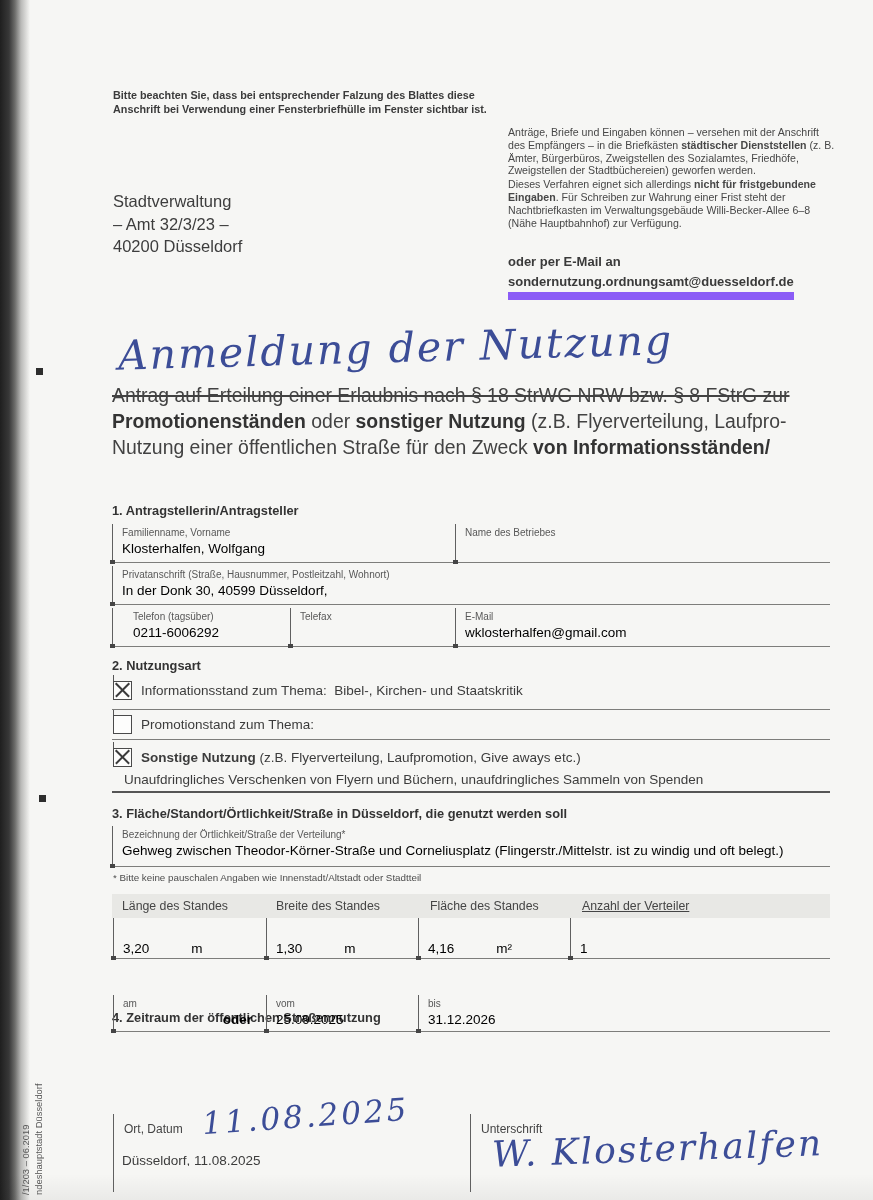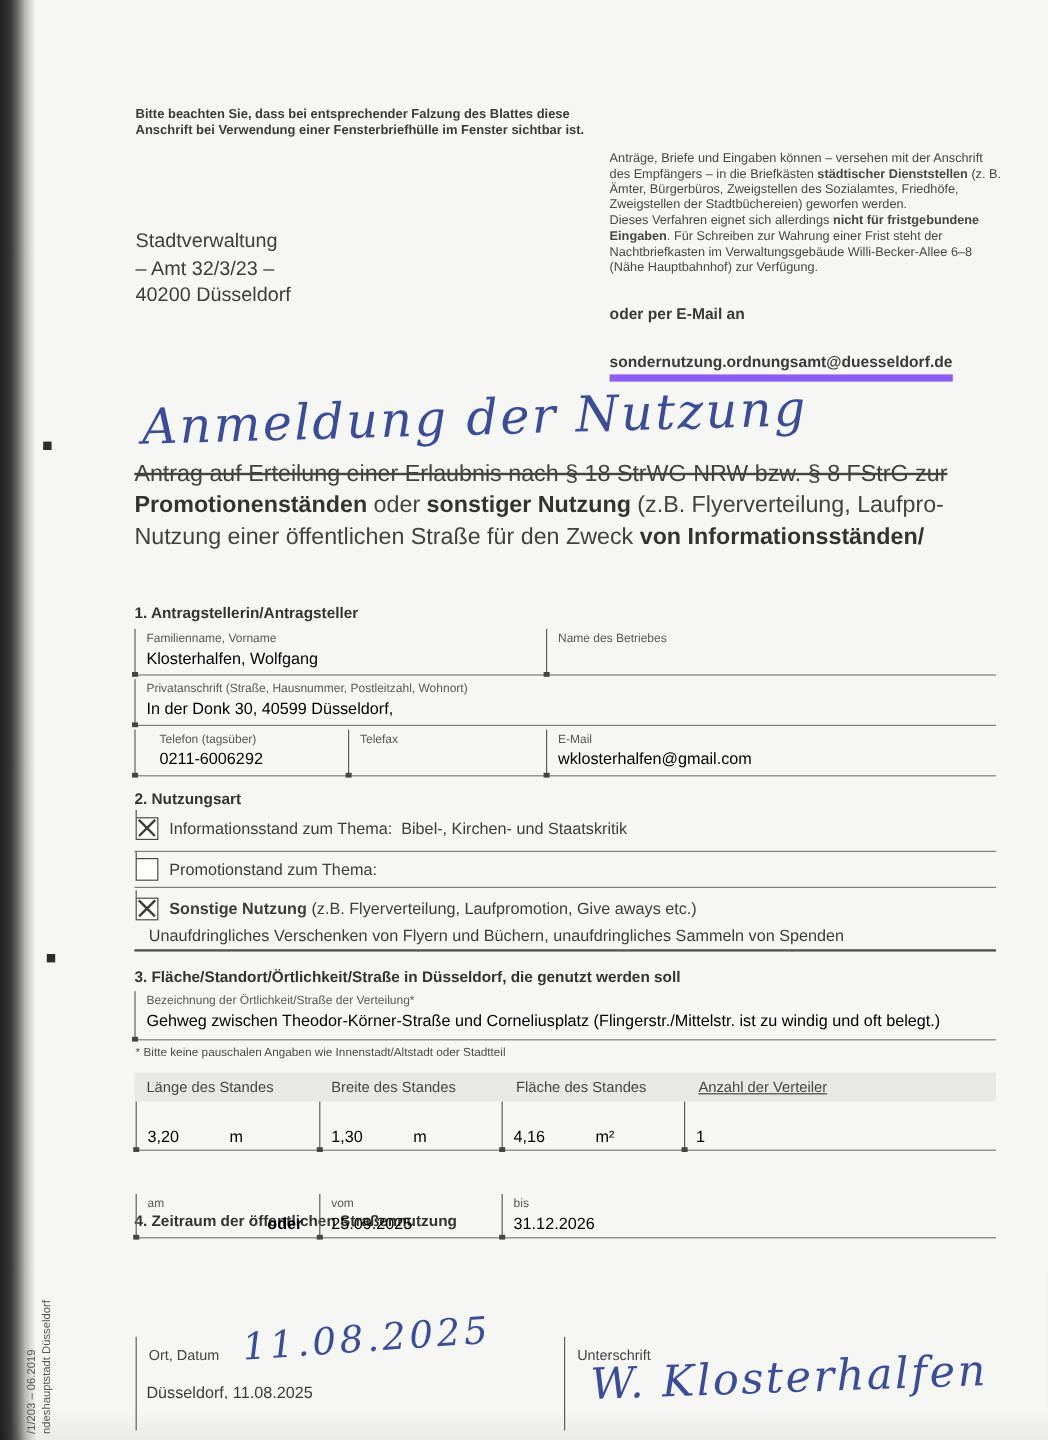--- a/index.html
+++ b/index.html
@@ -14,21 +14,21 @@
 
   
   .note{position:absolute;left:113px;top:88px;width:420px;font-size:10.8px;font-weight:bold;line-height:14px;color:#3b3b3b;}
   .recipient{position:absolute;left:113px;top:190px;font-size:16.5px;line-height:22.5px;color:#3d3d3d;}
 
   
   .info-col{position:absolute;left:508px;top:126px;width:330px;font-size:10.6px;line-height:12.8px;color:#474747;}
   .info-col .p-title{font-weight:bold;margin-bottom:2px;}
   .info-col p{margin:0 0 1px 0;}
   .email-block{position:absolute;left:508px;top:252px;font-size:13px;font-weight:bold;line-height:20px;color:#3a3a3a;}
-  .email-link{border-bottom:6px solid #8b5cf6;display:inline-block;padding-bottom:0px;margin-top:20px;}
+  .email-link{border-bottom:8px solid #8b5cf6;display:inline-block;padding-bottom:0px;}
 
   
   .hand{font-family:"DejaVu Serif",serif;font-style:italic;color:#3c4d97;}
   .hw-title{position:absolute;left:118px;top:324px;font-size:41px;letter-spacing:2px;transform:rotate(-1.6deg);white-space:nowrap;}
   .hw-date{position:absolute;left:202px;top:1098px;font-size:31px;letter-spacing:3px;transform:rotate(-4deg);white-space:nowrap;}
   .hw-sign{position:absolute;left:492px;top:1128px;font-size:36px;letter-spacing:2px;transform:rotate(-2deg);white-space:nowrap;}
 
   
   .title{position:absolute;left:112px;top:383px;width:706px;font-size:19.4px;line-height:25.8px;color:#424242;}
   .title .b{color:#333;}

